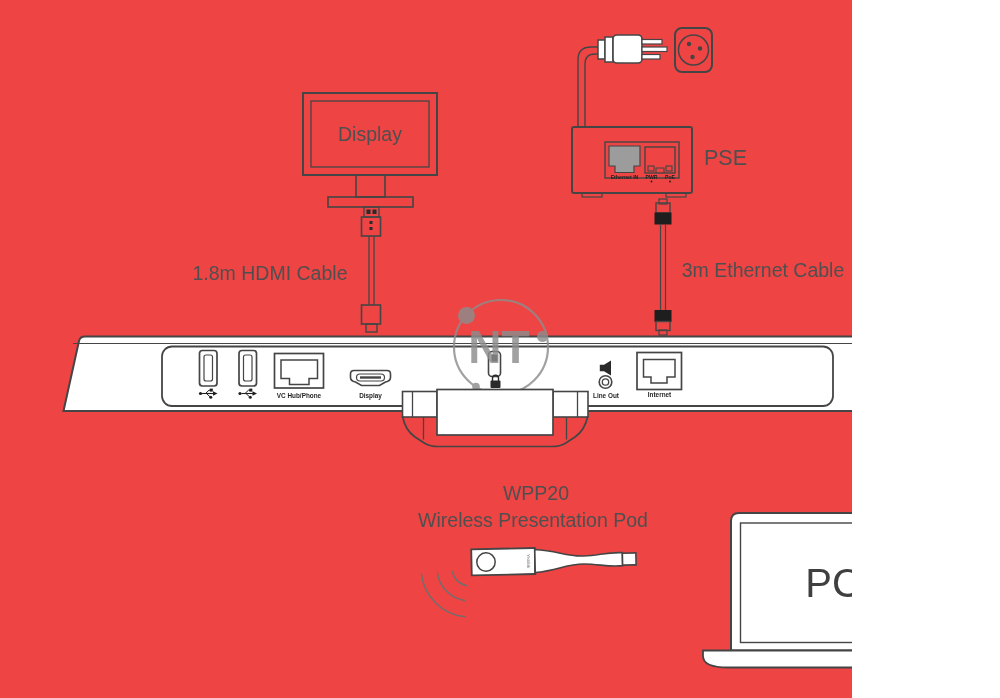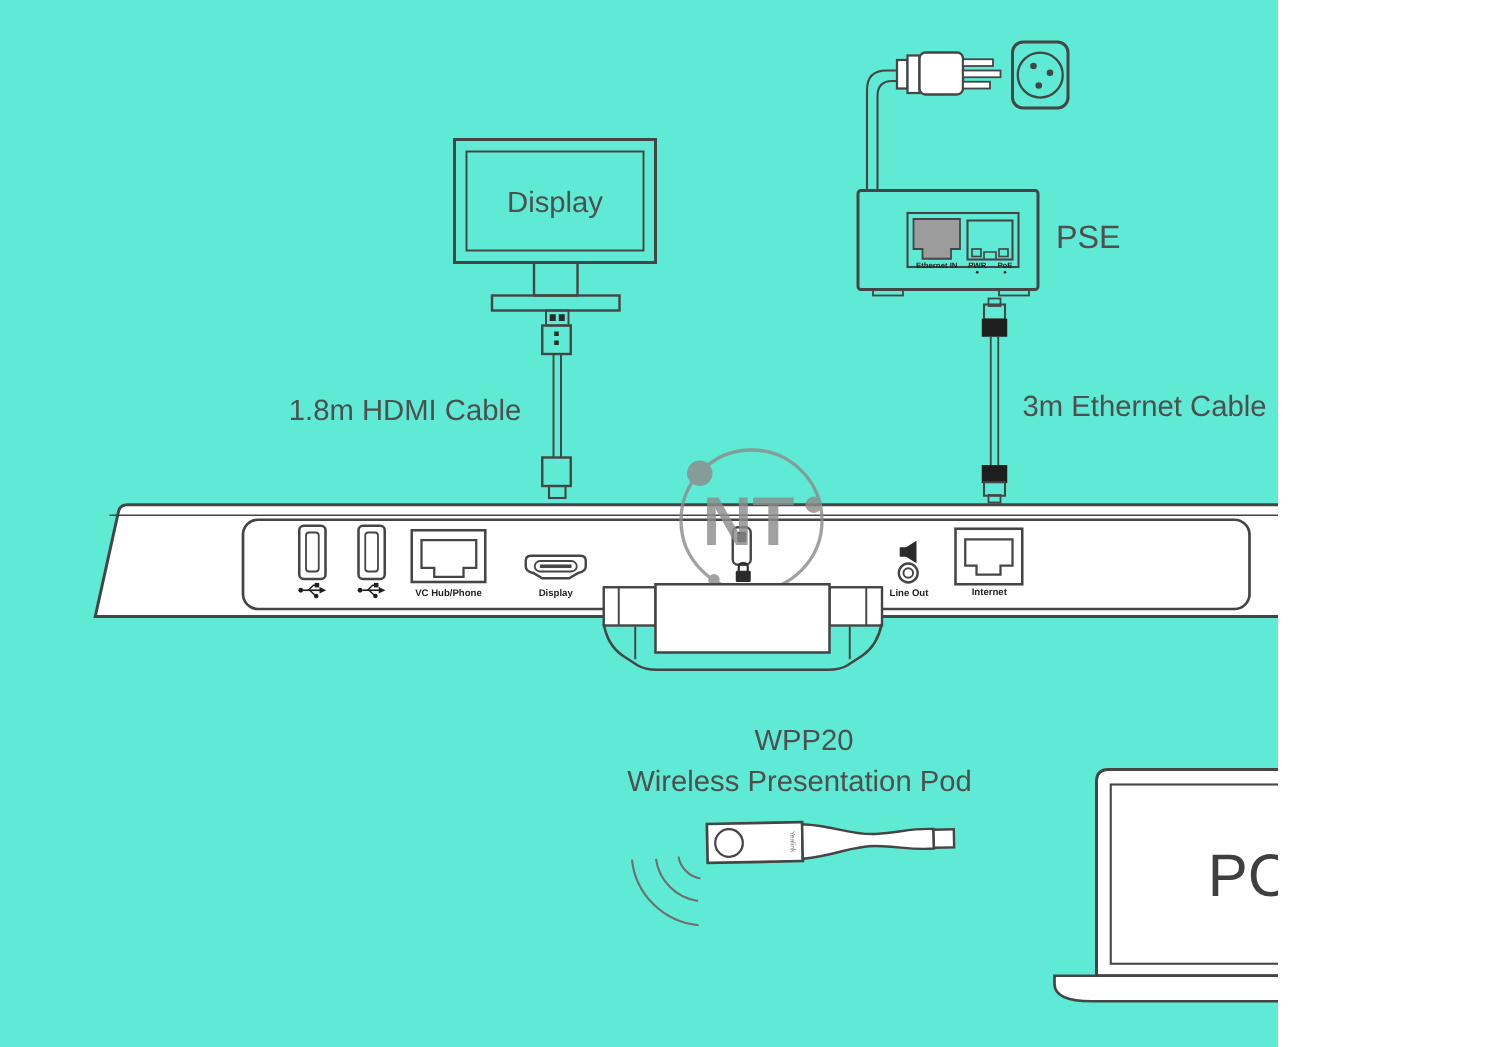--- a/index.html
+++ b/index.html
@@ -1,16 +1,16 @@
 <!DOCTYPE html>
 <html><head>
 <meta charset="utf-8">
 <style>
   html,body{margin:0;padding:0;background:#ffffff;}
-  .stage{position:relative;width:852px;height:698px;background:#5eead4;overflow:hidden;
+  .stage{position:relative;width:852px;height:698px;background:#ef4444;overflow:hidden;
          font-family:"Liberation Sans", sans-serif;}
   svg text{font-family:"Liberation Sans", sans-serif;fill:#4f4f4f;}
   .big-label{font-size:19.5px;}
   .port-label{font-size:6.4px;font-weight:bold;fill:#1f1f1f;}
   .tiny-label{font-size:5.2px;font-weight:bold;fill:#1f1f1f;}
   .pc-label{font-size:40px;fill:#3f3f3f;}
   .pse-label{font-size:21.5px;}
   .wm-text{font-size:46px;font-weight:bold;fill:#8d8d8d;}
   .brand-text{font-size:4.5px;fill:#777;}
   .ln{stroke:#454545;fill:none;}

